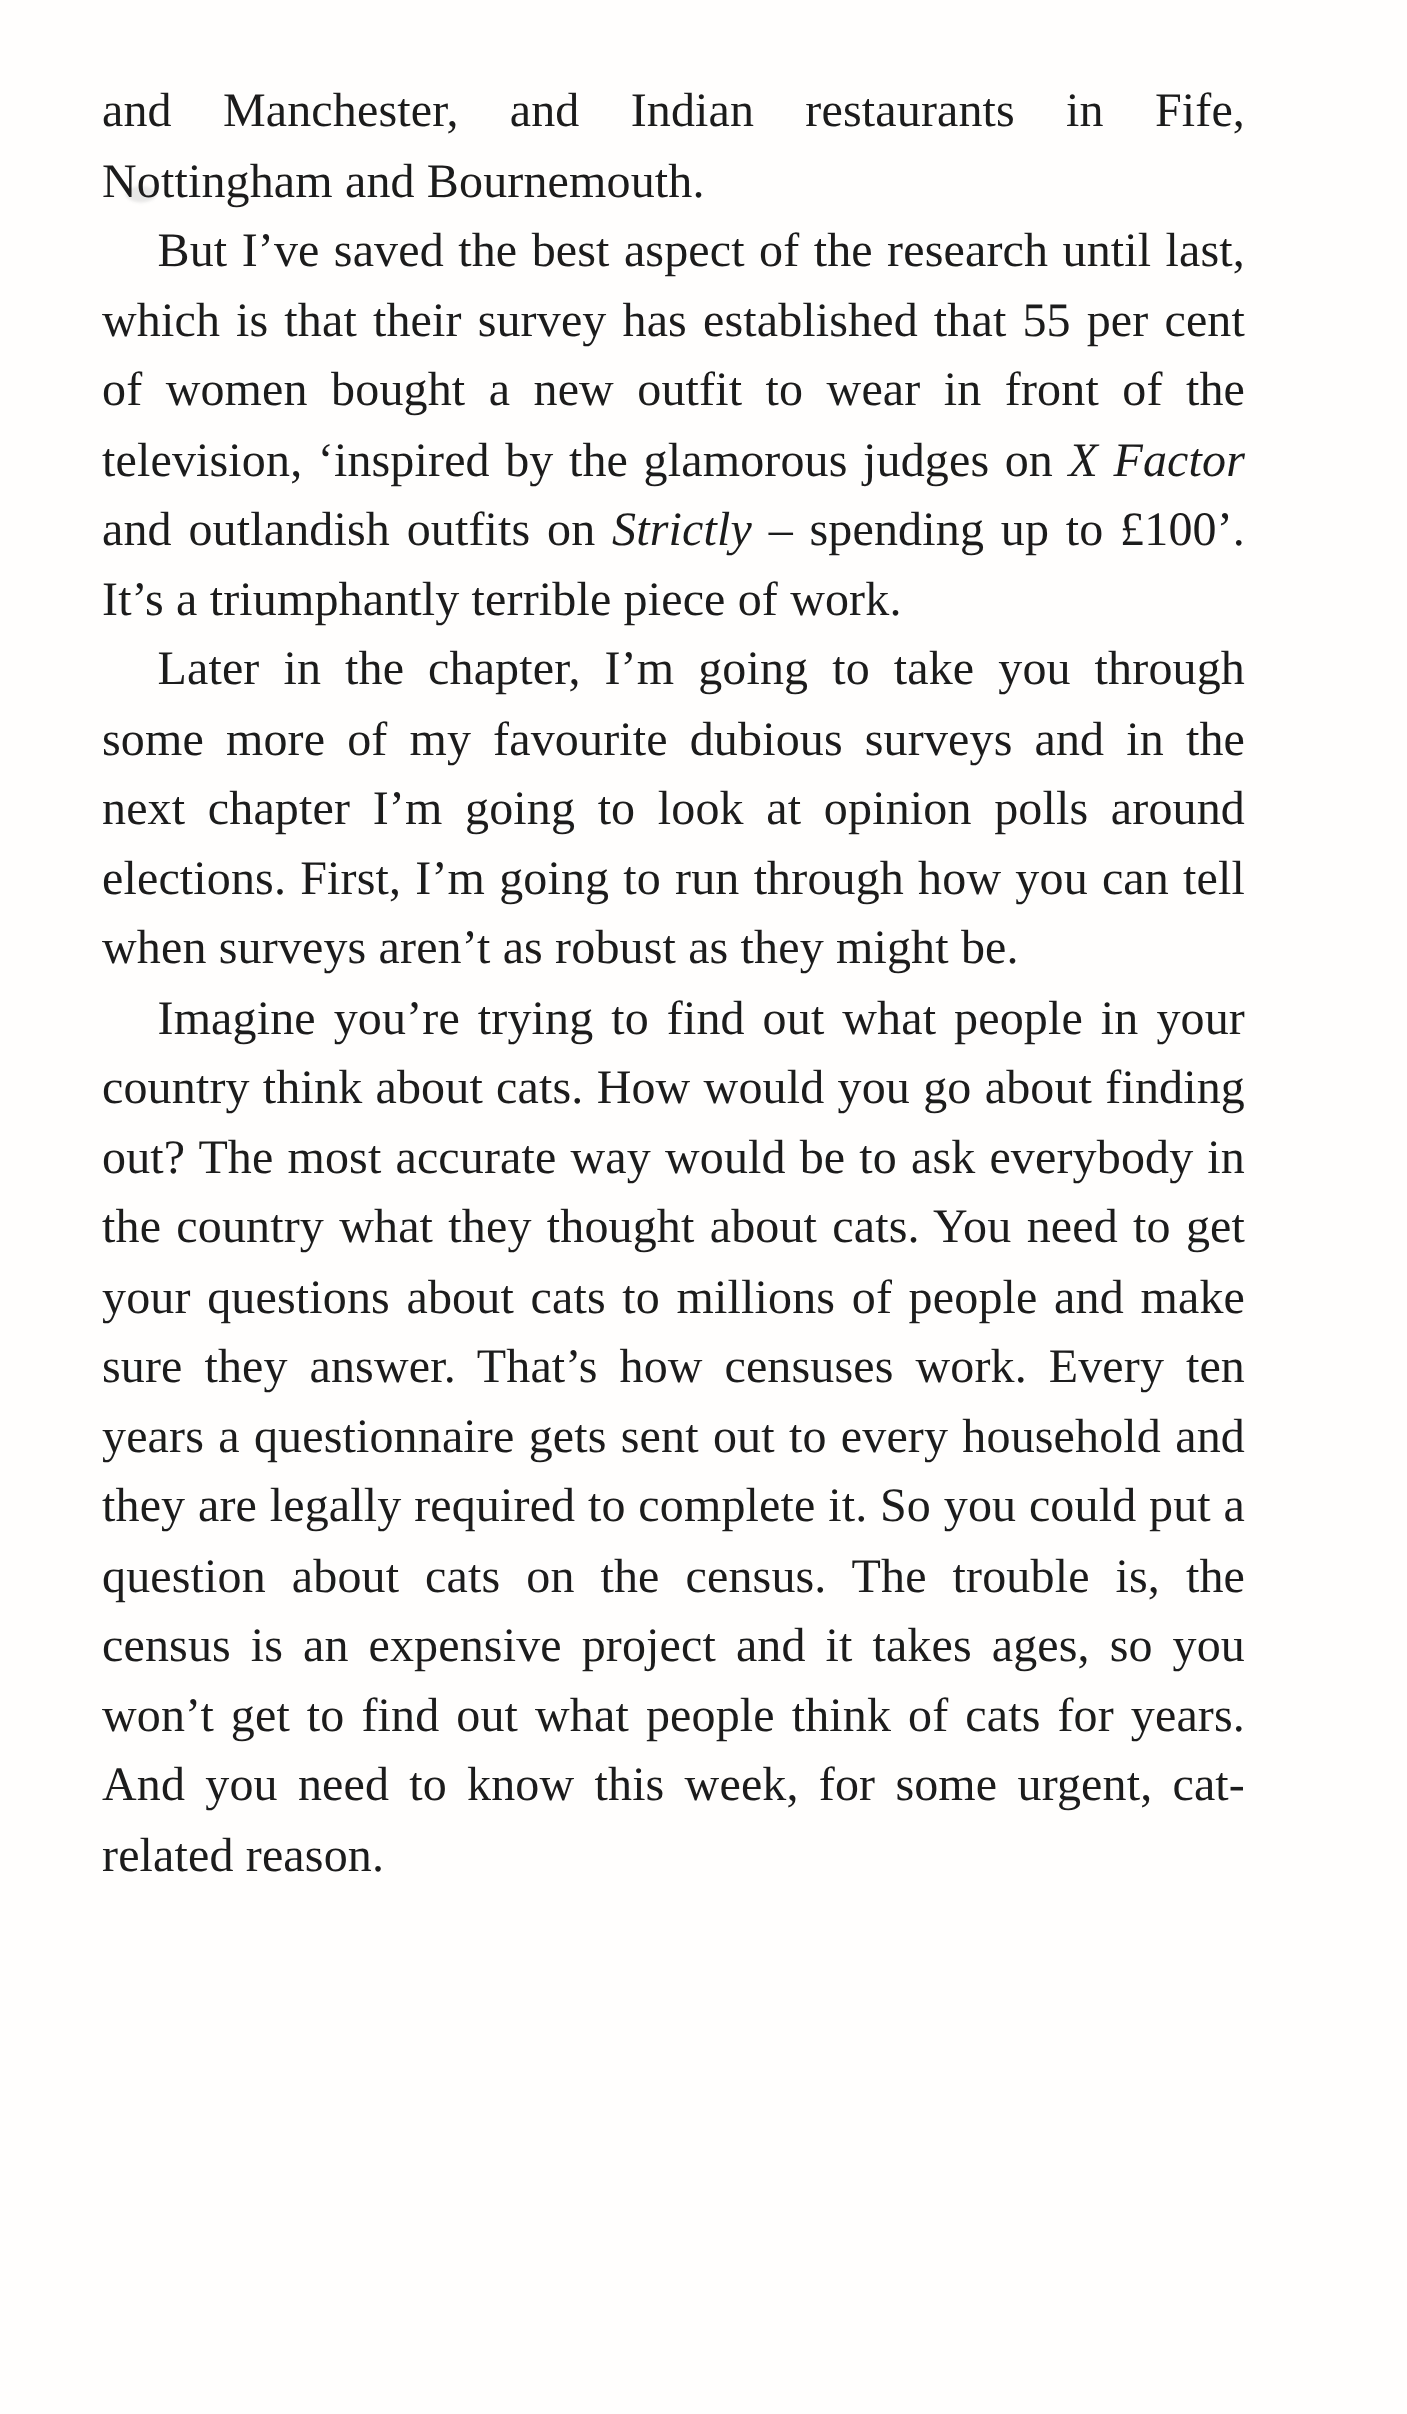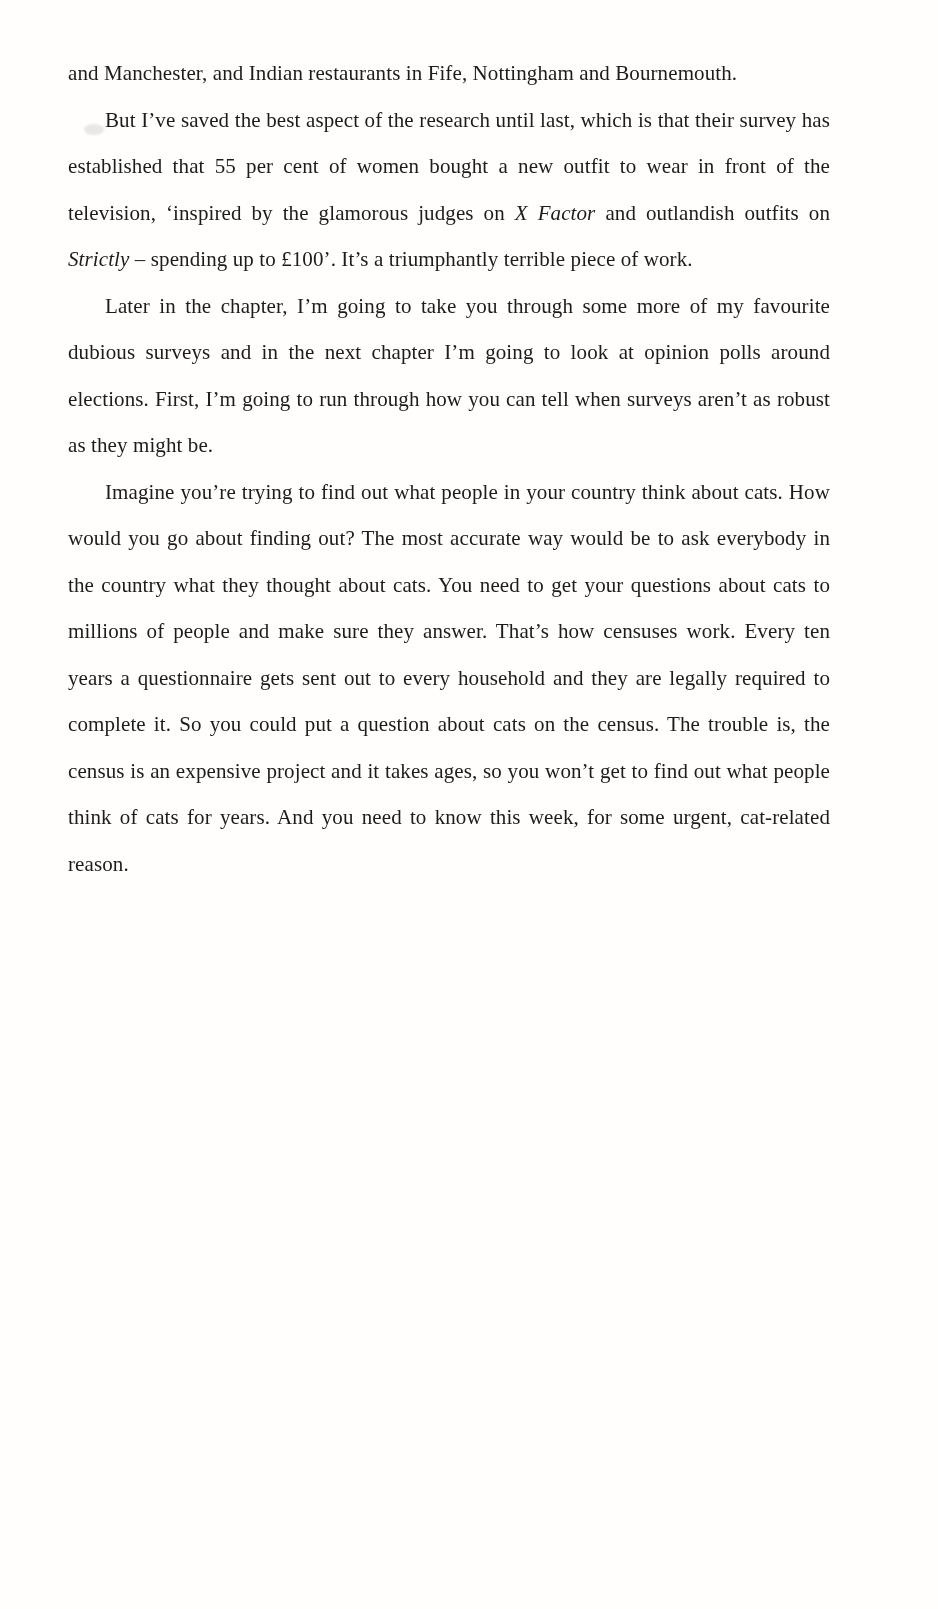--- a/index.html
+++ b/index.html
@@ -31,21 +31,21 @@
     letter-spacing: 0.5px;
   }
   .running-header .sep {
     display: inline-block;
     margin: 0 12px;
     transform: translateY(-2px);
     font-size: 26px;
   }
   .body-text {
     margin-top: 50px;
-    font-size: 21px;
+    font-size: 32px;
     line-height: 46.5px;
     text-align: justify;
     letter-spacing: 0.1px;
   }
   .para {
     margin: 0;
     padding: 0;
   }
   .para.indent {
     text-indent: 37px;

